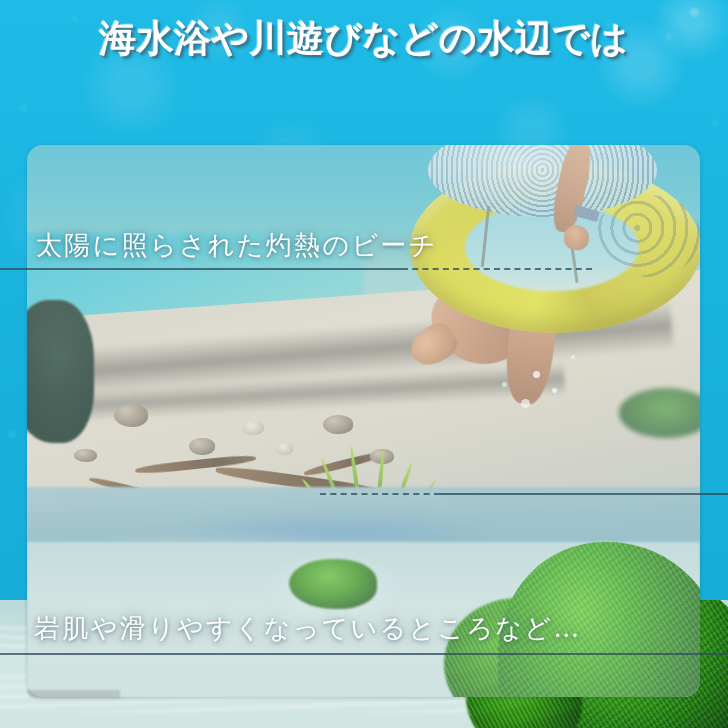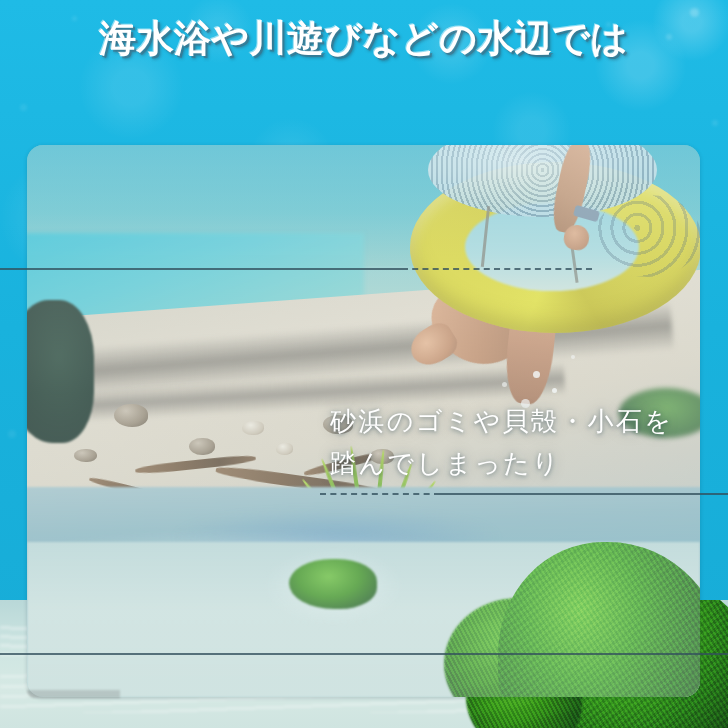--- a/index.html
+++ b/index.html
@@ -443,21 +443,21 @@
     <div style="position:absolute;left:27px;top:0;width:93px;height:8px;background:rgba(140,150,148,.55);border-bottom-left-radius:16px;filter:blur(.8px);"></div>
   </div>
 
   <div class="rule rule-solid" id="rule-1a"></div>
   <div class="rule rule-dashed" id="rule-1b"></div>
   <div class="rule rule-dashed" id="rule-2a"></div>
   <div class="rule rule-solid" id="rule-2b"></div>
   <div class="rule rule-solid" id="rule-3"></div>
 
   <div class="overlay">
-    <div class="ov-text" id="ov-2">砂浜のゴミや貝殻・小石を
-踏んでしまったり</div>
+    <div class="ov-text" id="ov-1">太陽に照らされた灼熱のビーチ</div>
+    <div class="ov-text" id="ov-3">岩肌や滑りやすくなっているところなど…</div>
   </div>
 
   <div class="title-wrap">
     <div class="title-line" id="title-1">海水浴や川遊びなどの水辺では</div>
   </div>
 
 </div>
 
 </body></html>

